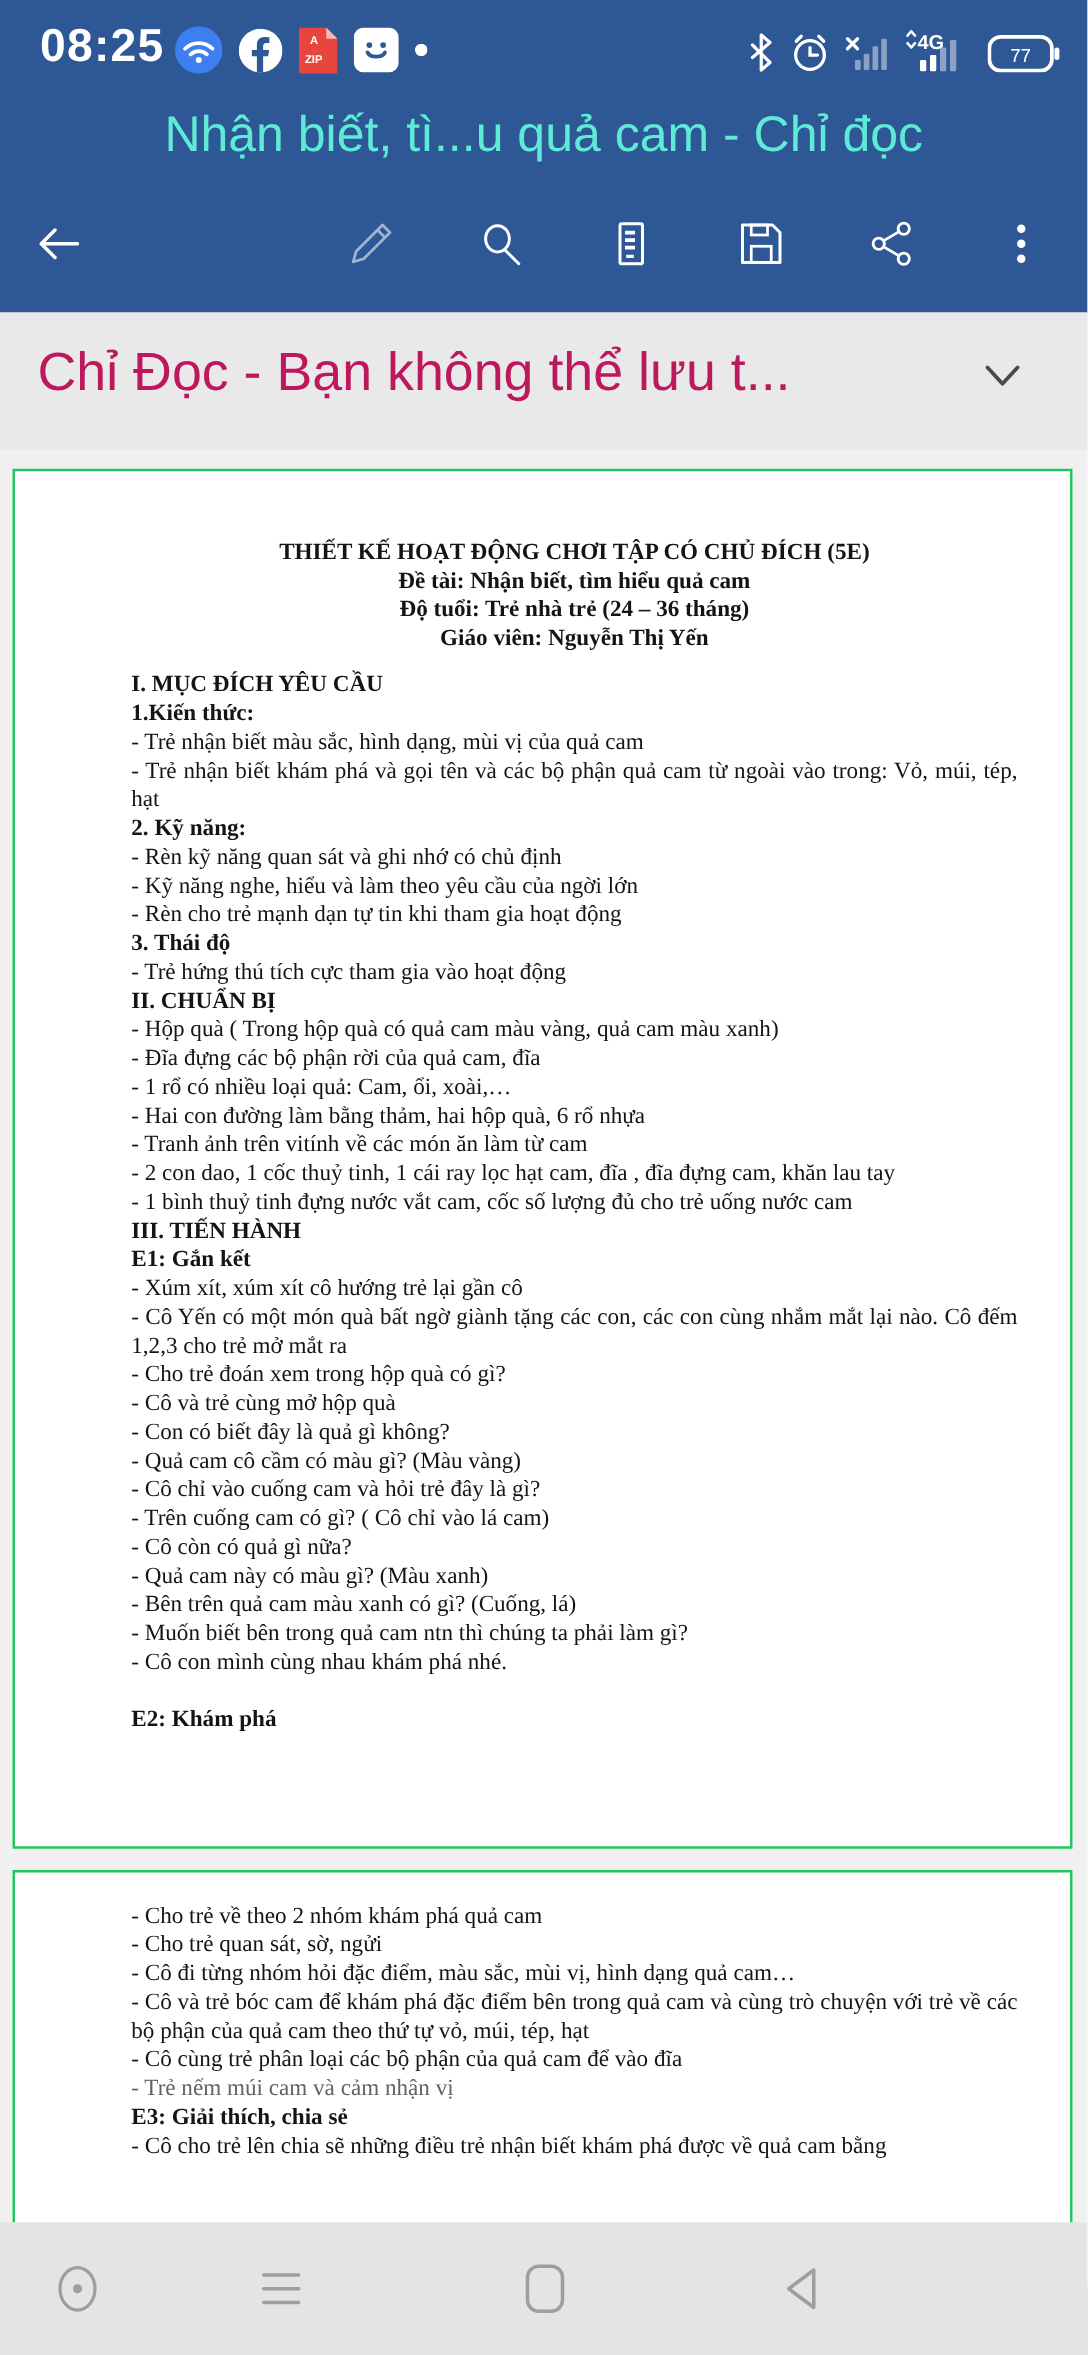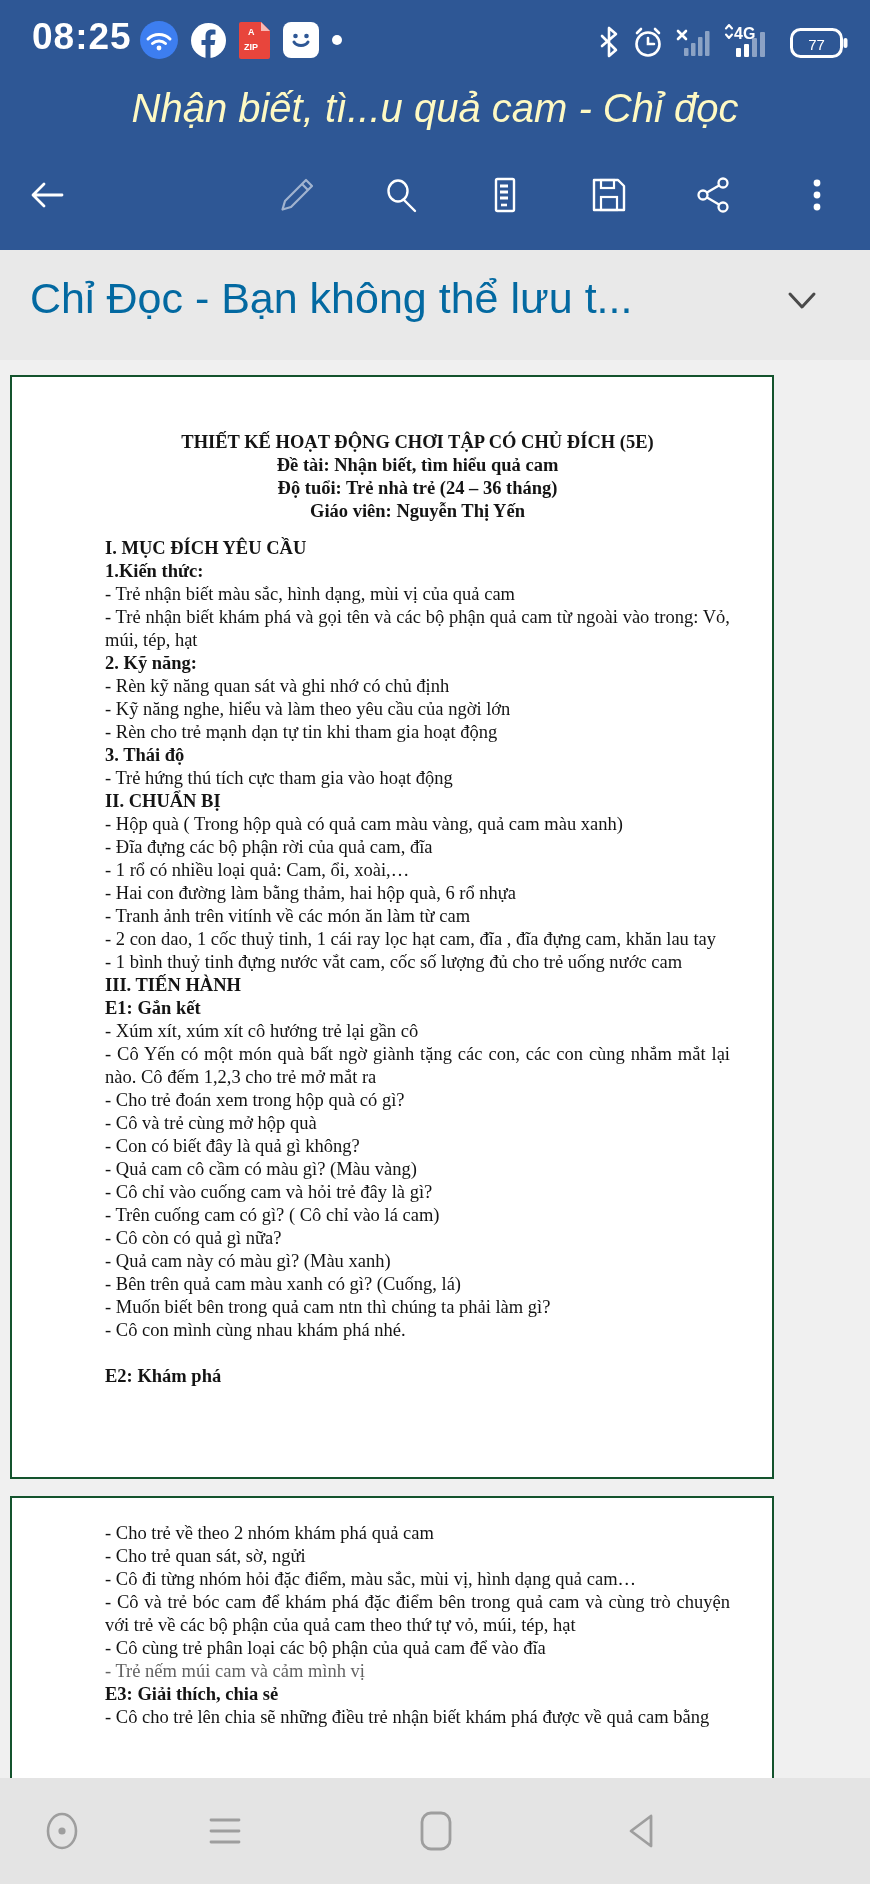--- a/index.html
+++ b/index.html
@@ -7,34 +7,34 @@
     width:870px;height:1884px;position:relative;overflow:hidden;
     background:#f0f0f0;font-family:"Liberation Sans",sans-serif;
     -webkit-font-smoothing:antialiased;
   }
   
   .header{position:absolute;top:0;left:0;width:870px;height:250px;background:#2e5795;}
   .time{position:absolute;left:32px;top:16px;font-size:37px;color:#fff;letter-spacing:1px;font-weight:bold;}
   .left-icons{position:absolute;left:140px;top:20px;display:flex;gap:13px;align-items:center;height:40px;}
   .right-icons{position:absolute;right:22px;top:22px;display:flex;gap:12px;align-items:flex-end;height:36px;}
   .app-title{position:absolute;top:86px;left:0;width:100%;text-align:center;
-    font-size:40px;color:#fef9c3;font-weight:400;font-style:italic;}
+    font-size:40px;color:#5eead4;font-weight:400;}
   .toolbar{position:absolute;top:152px;left:0;right:0;height:86px;display:flex;align-items:center;}
   .tb-btn{width:46px;height:46px;display:flex;align-items:center;justify-content:center;background:none;border:none;padding:0;}
   .tb-back{margin-left:24px;}
   .tb-group{margin-left:auto;margin-right:30px;display:flex;gap:58px;align-items:center;}
   .dim{opacity:.55;}
   
   .banner{position:absolute;top:250px;left:0;width:870px;height:110px;background:#e9e9e9;}
-  .banner-text{position:absolute;left:30px;top:24px;font-size:43px;color:#0369a1;font-weight:300;
+  .banner-text{position:absolute;left:30px;top:24px;font-size:43px;color:#be185d;font-weight:300;
     white-space:nowrap;}
   .banner-chevron{position:absolute;left:782px;top:38px;background:none;border:none;padding:0;}
   
   .doc-area{position:absolute;top:360px;left:0;width:870px;height:1418px;background:#f0f0f0;overflow:hidden;}
-  .page{position:absolute;left:10px;width:764px;background:#fff;border:2px solid #14532d;box-sizing:border-box;}
+  .page{position:absolute;left:10px;width:848px;background:#fff;border:2px solid #22c55e;box-sizing:border-box;}
   .page1{top:15px;height:1104px;}
   .page2{top:1136px;height:760px;}
   .page-content{padding:54px 42px 0 93px;font-family:"Liberation Serif",serif;
     font-size:18.5px;line-height:23px;color:#141414;}
   .page2 .page-content{padding-top:24px;}
   .dline{margin:0;min-height:23px;text-align:justify;}
   .dline.cb{text-align:center;font-weight:bold;}
   .dline.b{font-weight:bold;text-align:left;}
   .dline.g{color:#636363;}
   .dline.gap{min-height:14px;height:14px;}
@@ -255,21 +255,21 @@
         <p class="dline b">E2: Khám phá</p>
       </div>
   </div>
   <div class="page page2">
     <div class="page-content" id="page2-content">
         <p class="dline n">- Cho trẻ về theo 2 nhóm khám phá quả cam</p>
         <p class="dline n">- Cho trẻ quan sát, sờ, ngửi</p>
         <p class="dline n">- Cô đi từng nhóm hỏi đặc điểm, màu sắc, mùi vị, hình dạng quả cam…</p>
         <p class="dline n">- Cô và trẻ bóc cam để khám phá đặc điểm bên trong quả cam và cùng trò chuyện với trẻ về các bộ phận của quả cam theo thứ tự vỏ, múi, tép, hạt</p>
         <p class="dline n">- Cô cùng trẻ phân loại các bộ phận của quả cam để vào đĩa</p>
-        <p class="dline g">- Trẻ nếm múi cam và cảm mình vị</p>
+        <p class="dline g">- Trẻ nếm múi cam và cảm nhận vị</p>
         <p class="dline b">E3:  Giải thích, chia sẻ</p>
         <p class="dline n">- Cô cho trẻ lên chia sẽ những điều trẻ nhận biết khám phá được về quả cam bằng</p>
       </div>
   </div>
 </div>
 
 <div class="navbar">
   <button class="nav-btn" style="left:40px;">
     <span>
       <svg width="36" height="44" viewBox="0 0 36 44">

